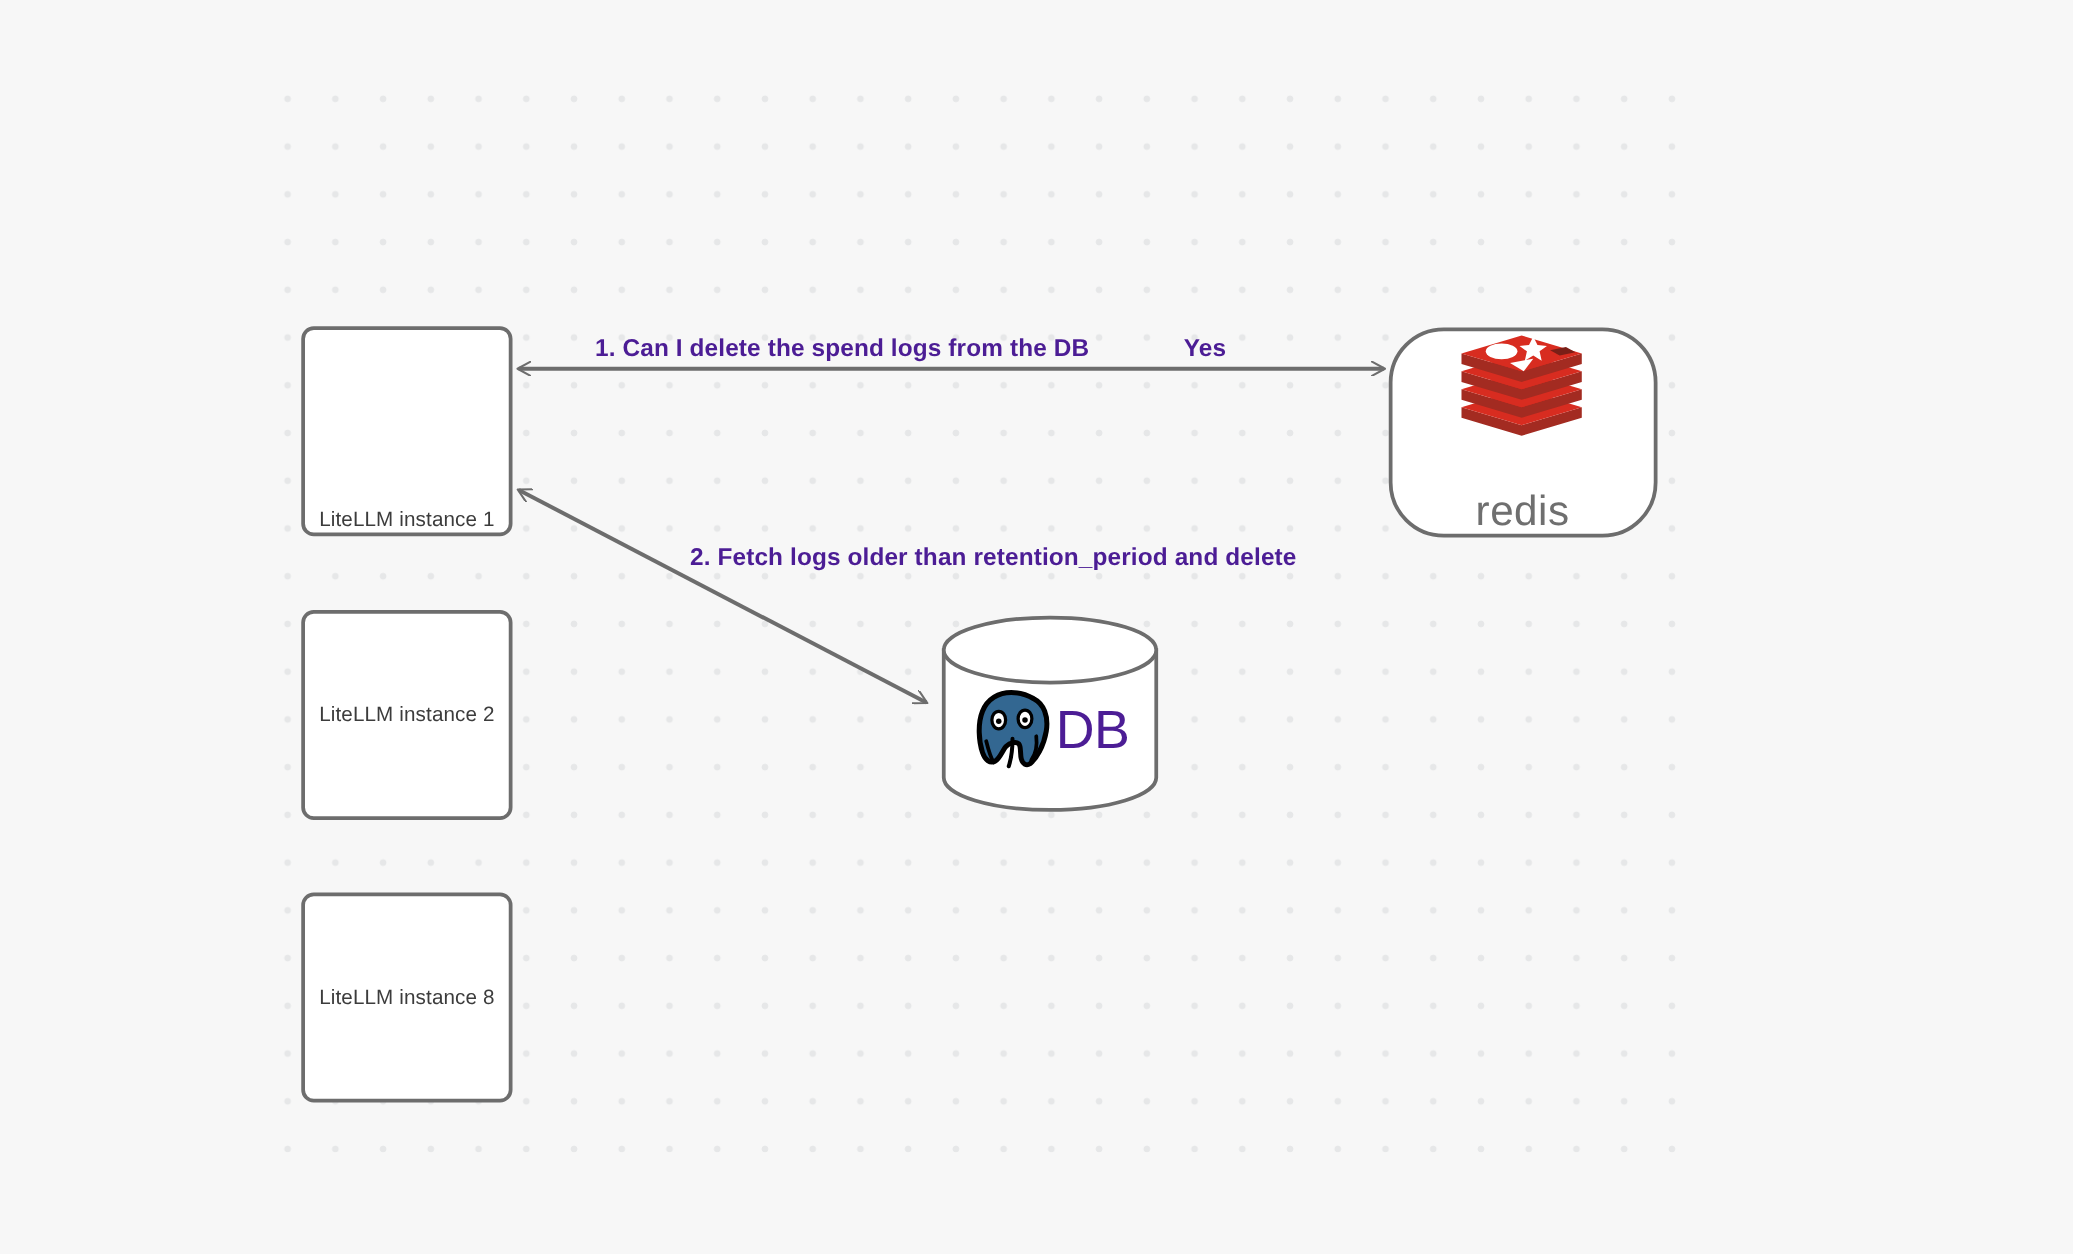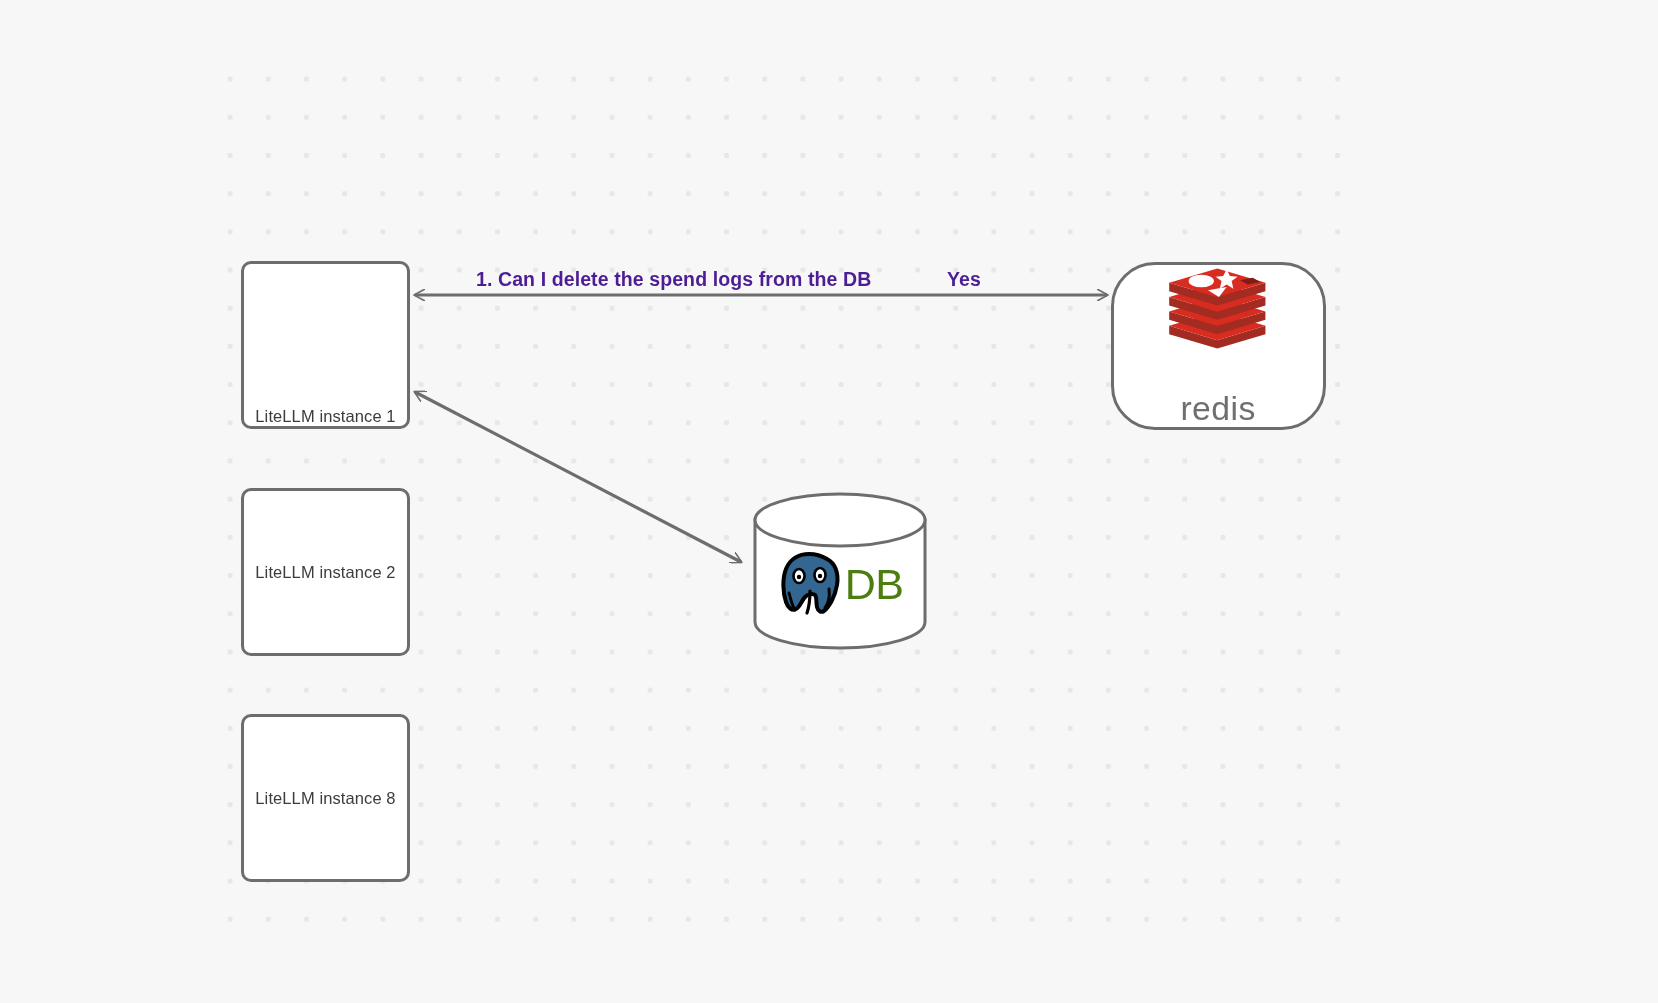--- a/index.html
+++ b/index.html
@@ -90,21 +90,21 @@
     top: 52px;
     width: 176px;
     height: 80px;
     display: flex;
     align-items: center;
     justify-content: center;
     gap: 2px;
   }
   #db-text {
     font-size: 43px;
-    color: #4d7c0f;
+    color: #4c1d95;
     font-family: "Liberation Sans", sans-serif;
     line-height: 1;
     letter-spacing: -0.5px;
   }
 
   
   .edge-label {
     position: absolute;
     font-family: "Liberation Sans", sans-serif;
     font-weight: bold;
@@ -150,20 +150,21 @@
       DB --&gt;
     <g>
       <line x1="415" y1="392" x2="741" y2="562" stroke="#6d6d6d" stroke-width="3.2" marker-start="url(#arrow-start)" marker-end="url(#arrow-end)"></line>
     </g>
   </svg>
 
   <div class="edge-label" id="label-1">1.  Can I delete the spend logs from the DB</div>
 
   <div class="edge-label" id="label-1b">Yes</div>
 
+  <div class="edge-label" id="label-2">2.  Fetch logs older than retention_period and delete</div>
 
   <div class="node-box" id="litellm-1">
     <span class="node-label">LiteLLM instance 1</span>
   </div>
 
   <div class="node-box" id="litellm-2">
     <span class="node-label">LiteLLM instance 2</span>
   </div>
 
   <div class="node-box" id="litellm-3">

